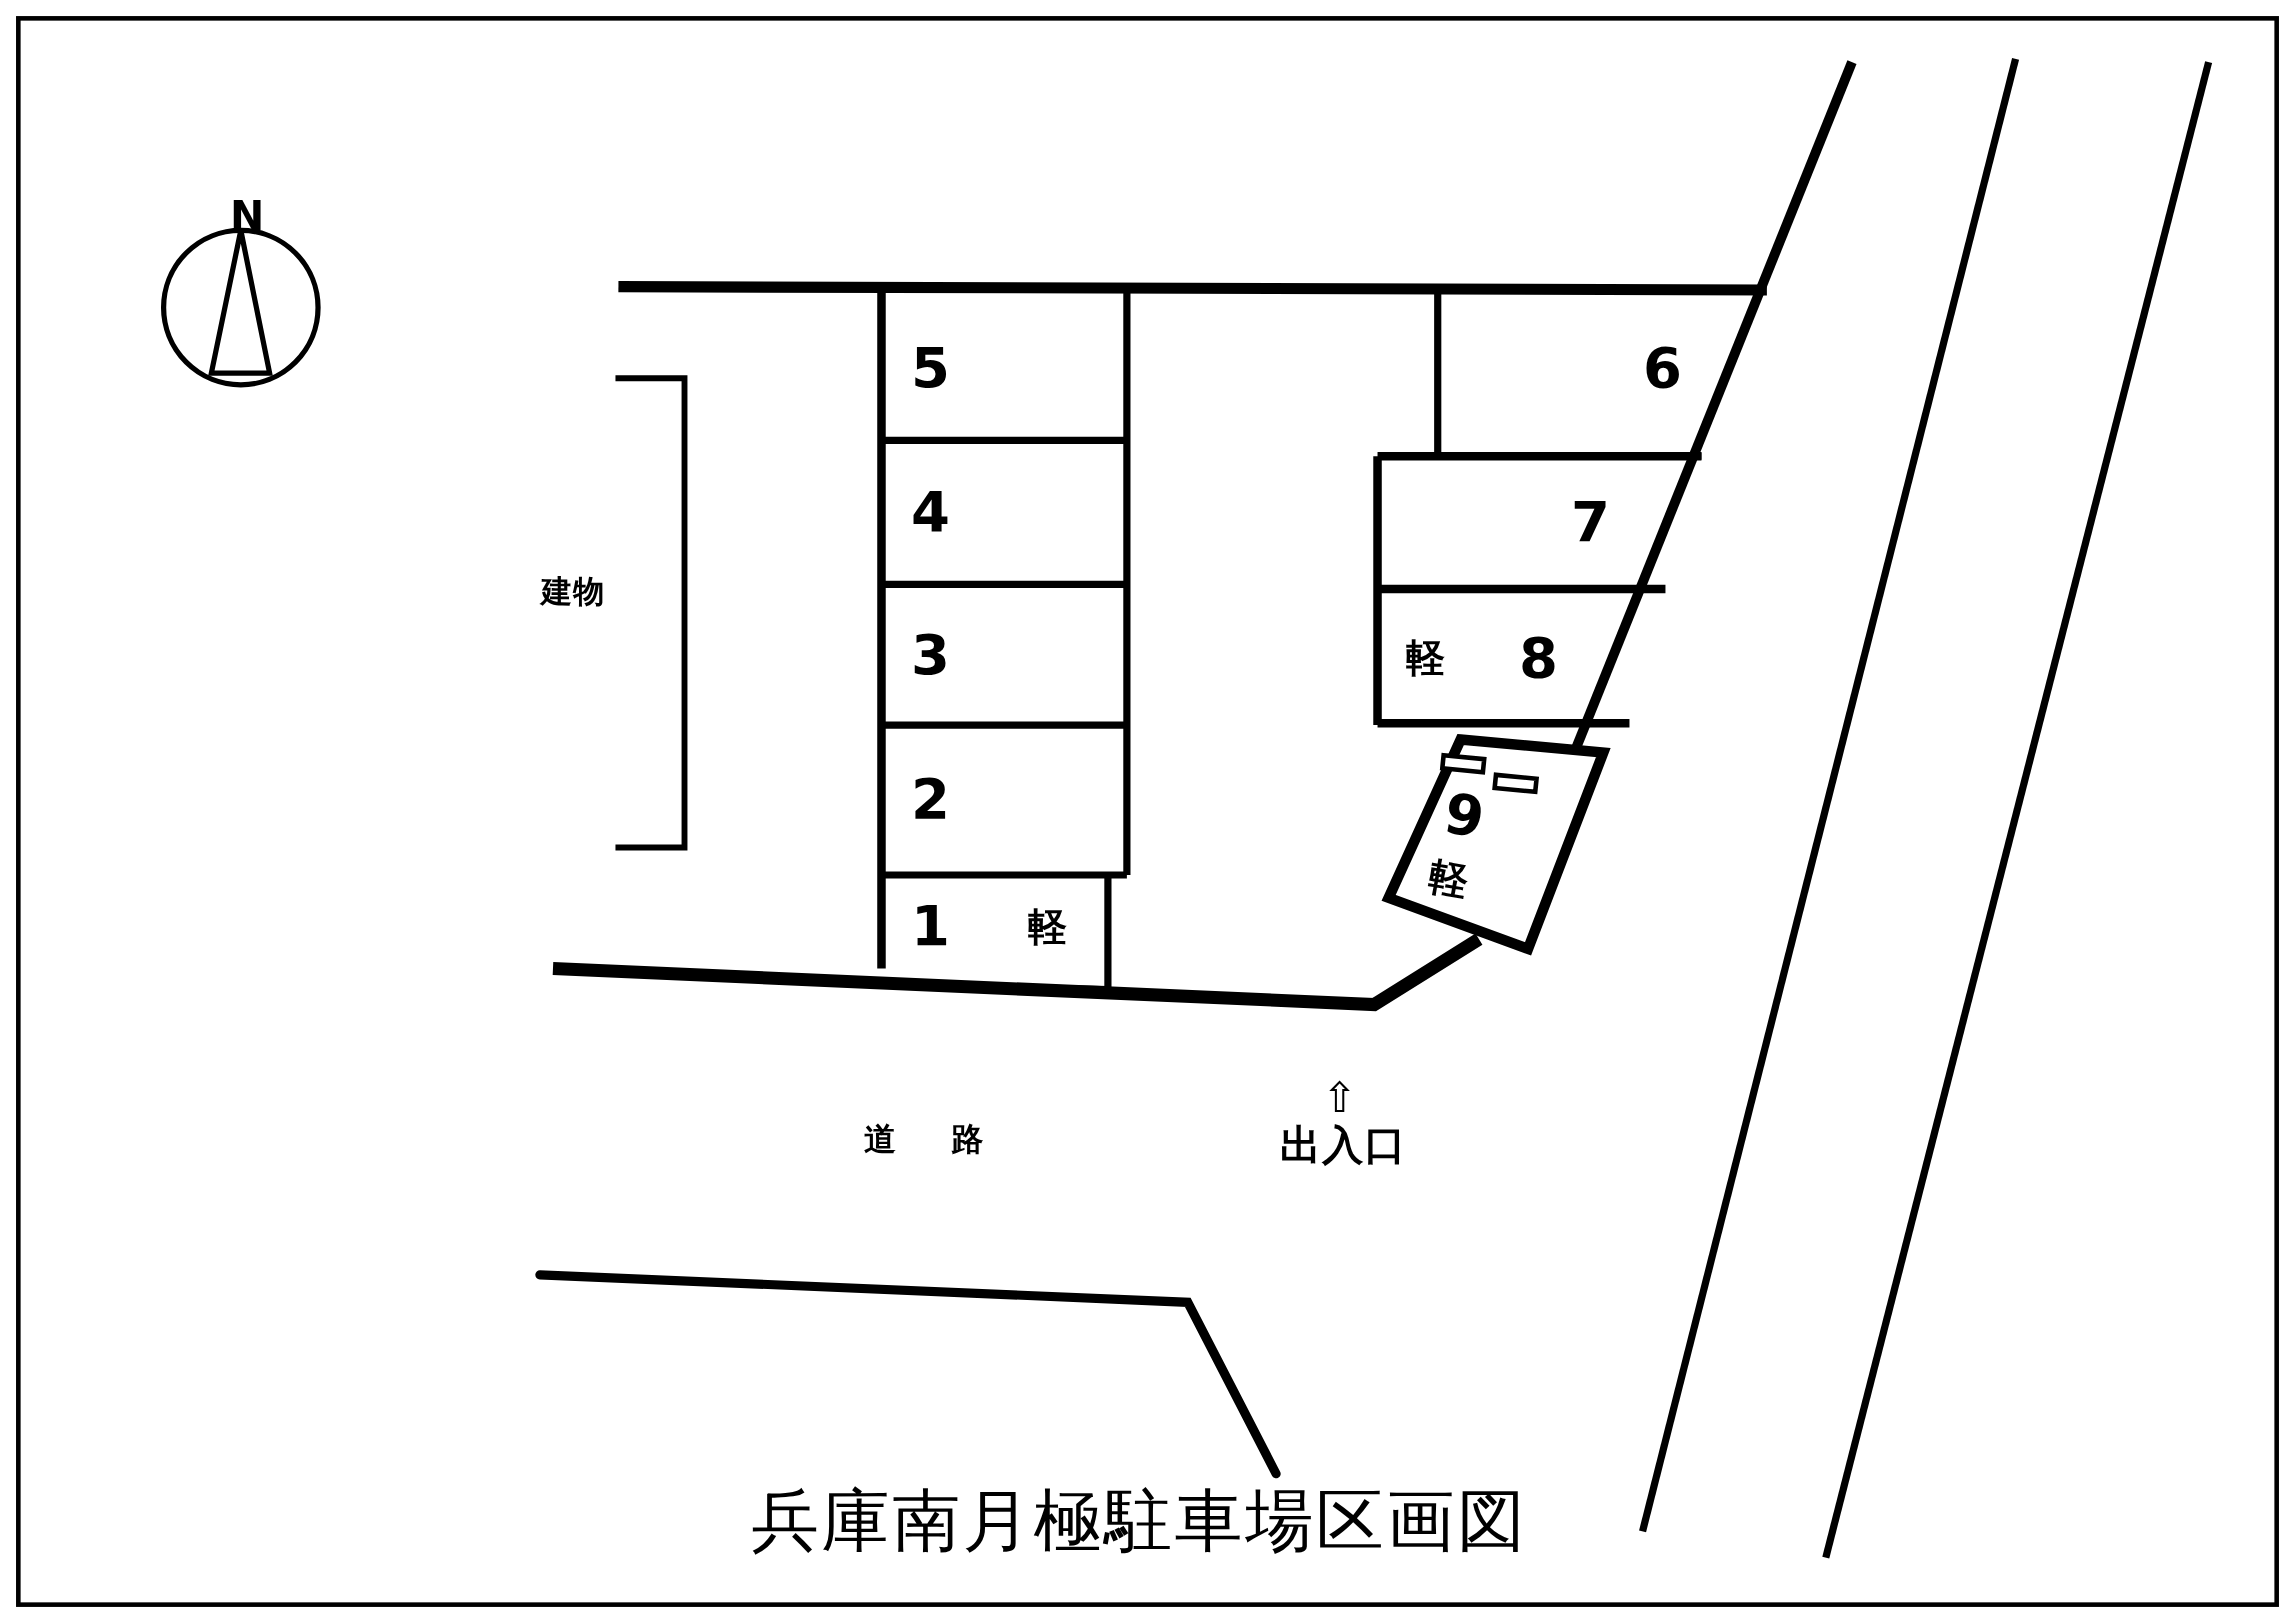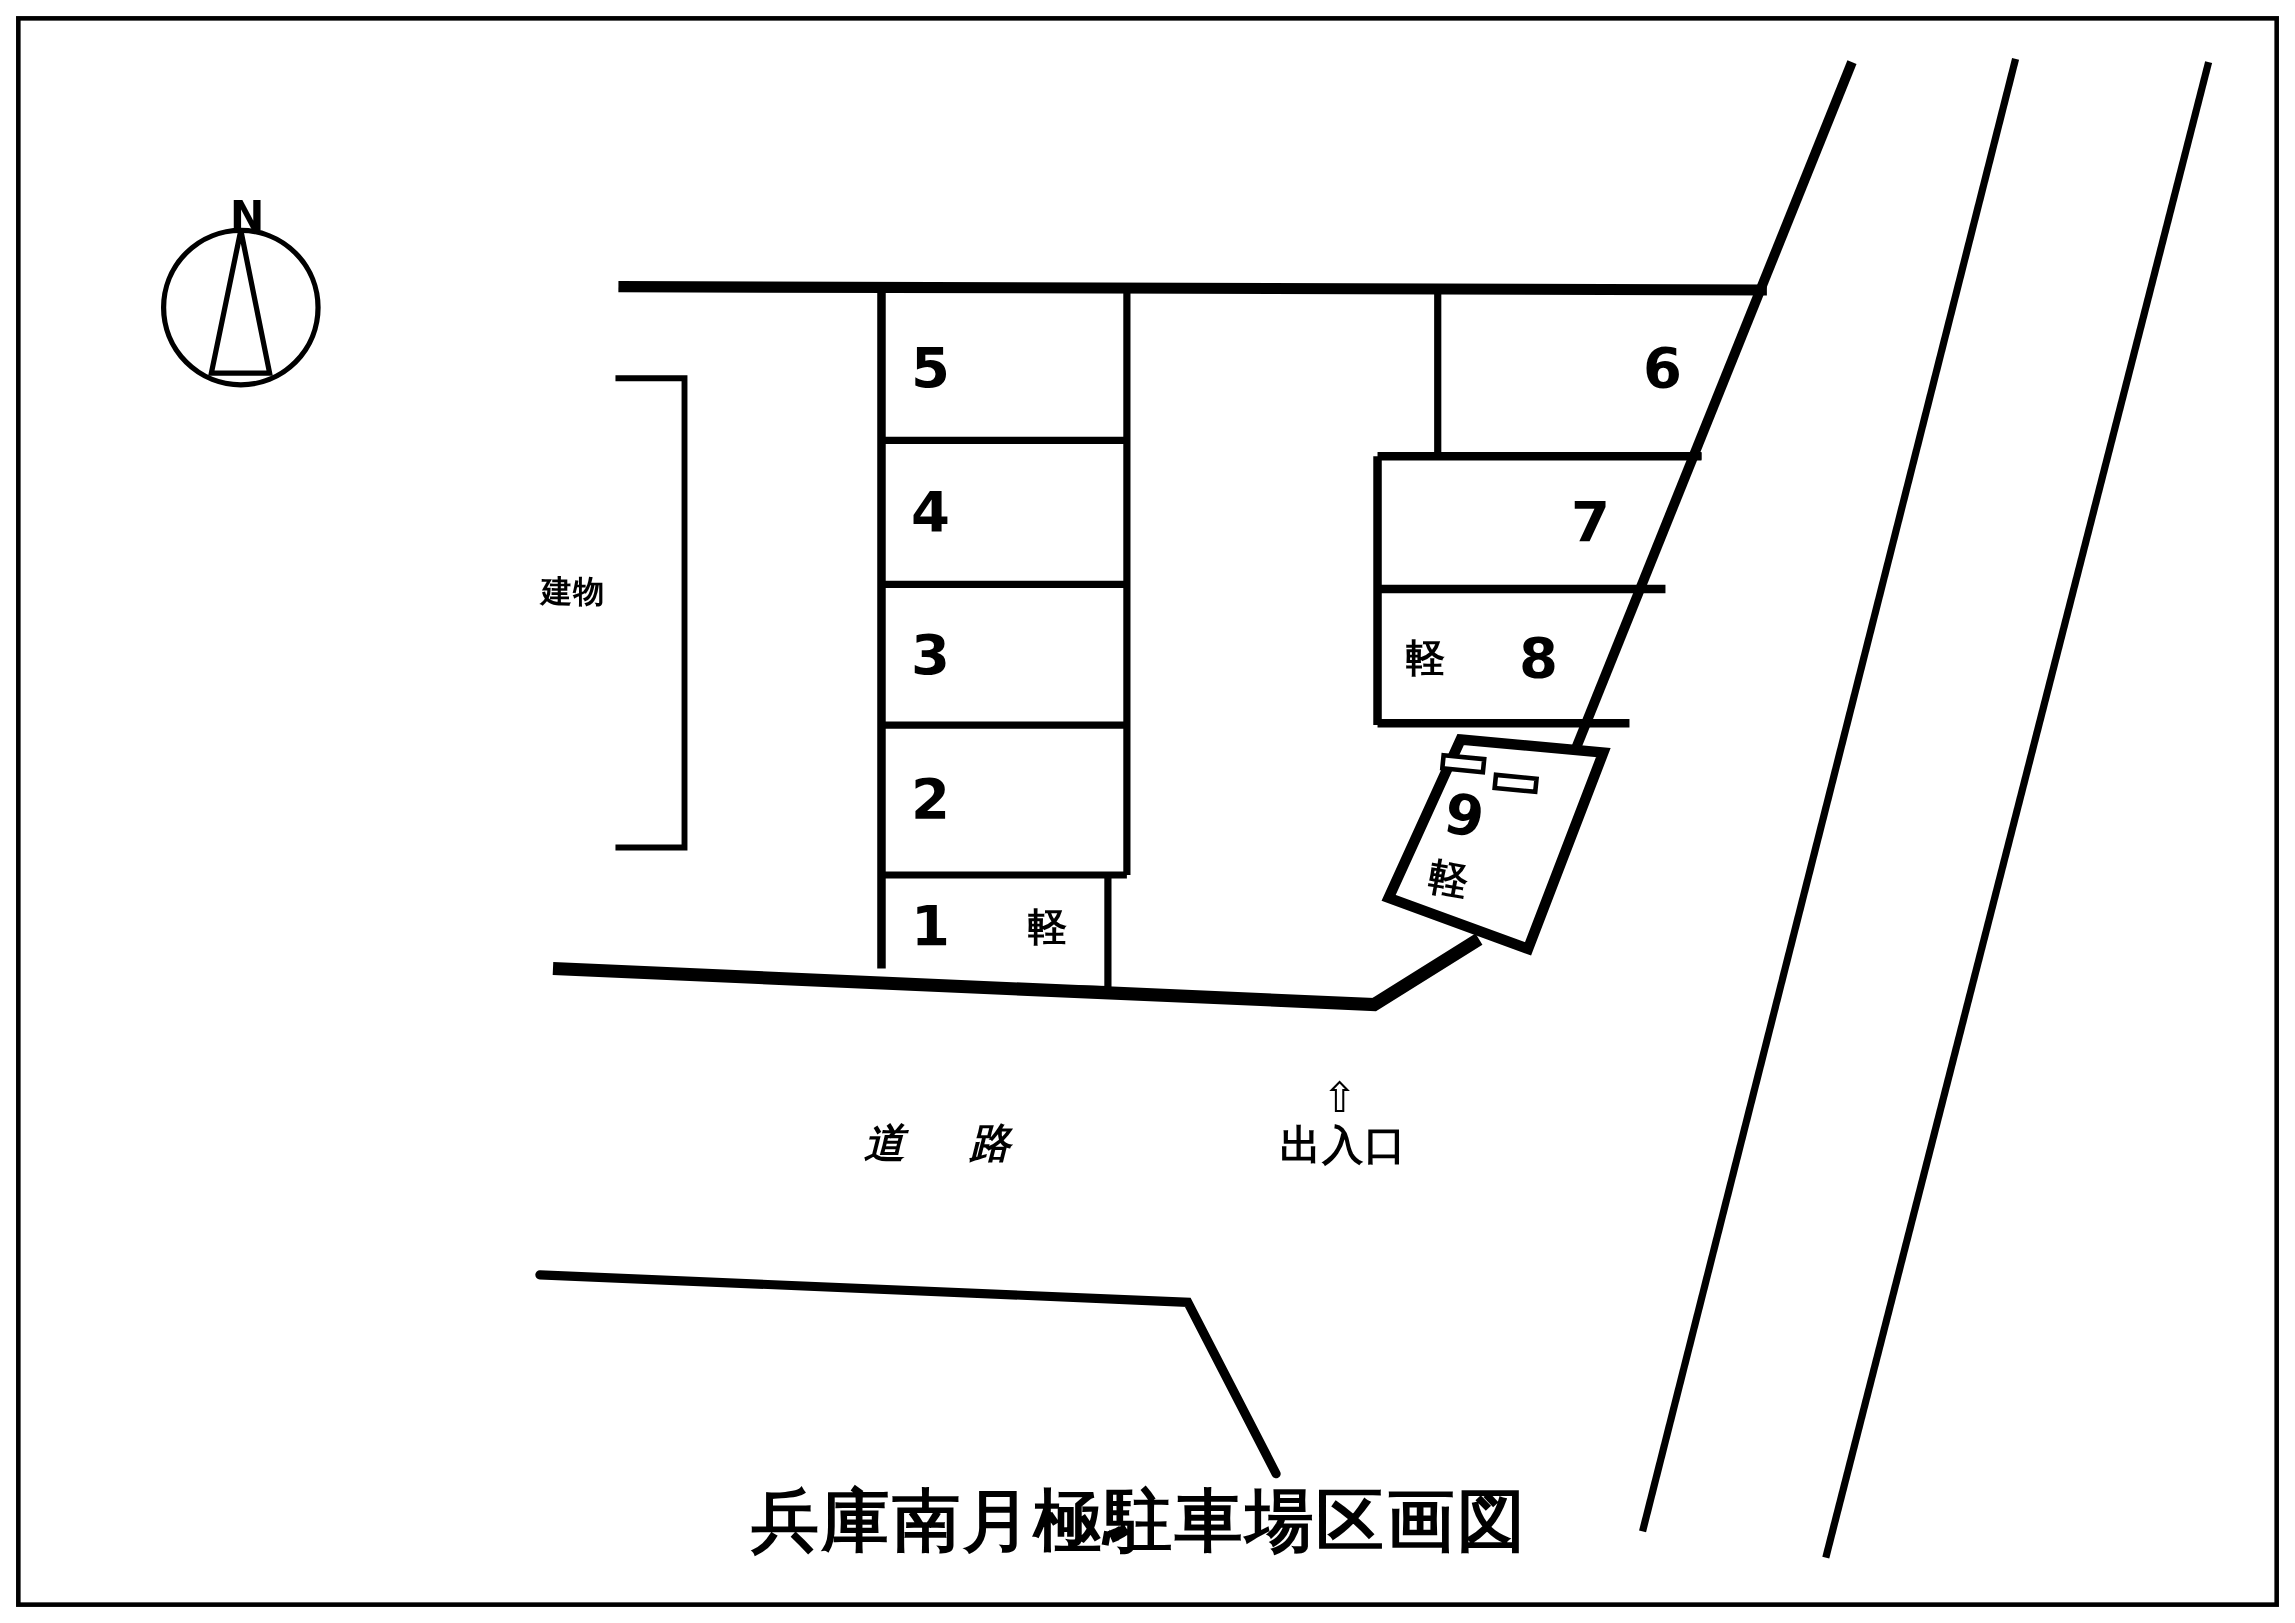--- a/index.html
+++ b/index.html
@@ -44,37 +44,36 @@
   .compass-n {
     font-size: 41px;
     font-weight: bold;
   }
   .bldg {
     font-size: 31px;
     font-weight: bold;
     letter-spacing: 1.3px;
   }
   .road-lbl {
-    font-size: 41px;
+    font-size: 32px;
     font-weight: bold;
     letter-spacing: 11.8px;
-    font-style: italic;
   }
   .gate-lbl {
     font-size: 41px;
     font-weight: bold;
     letter-spacing: 1.3px;
   }
   .gate-arrow {
     font-size: 42px;
     font-weight: normal;
   }
   .title-lbl {
     font-size: 68px;
-    font-weight: bold;
+    font-weight: normal;
     letter-spacing: 2.6px;
   }
   .rot9 {
     transform: rotate(10deg);
     transform-origin: left top;
   }
 </style>
 </head>
 <body>
 

